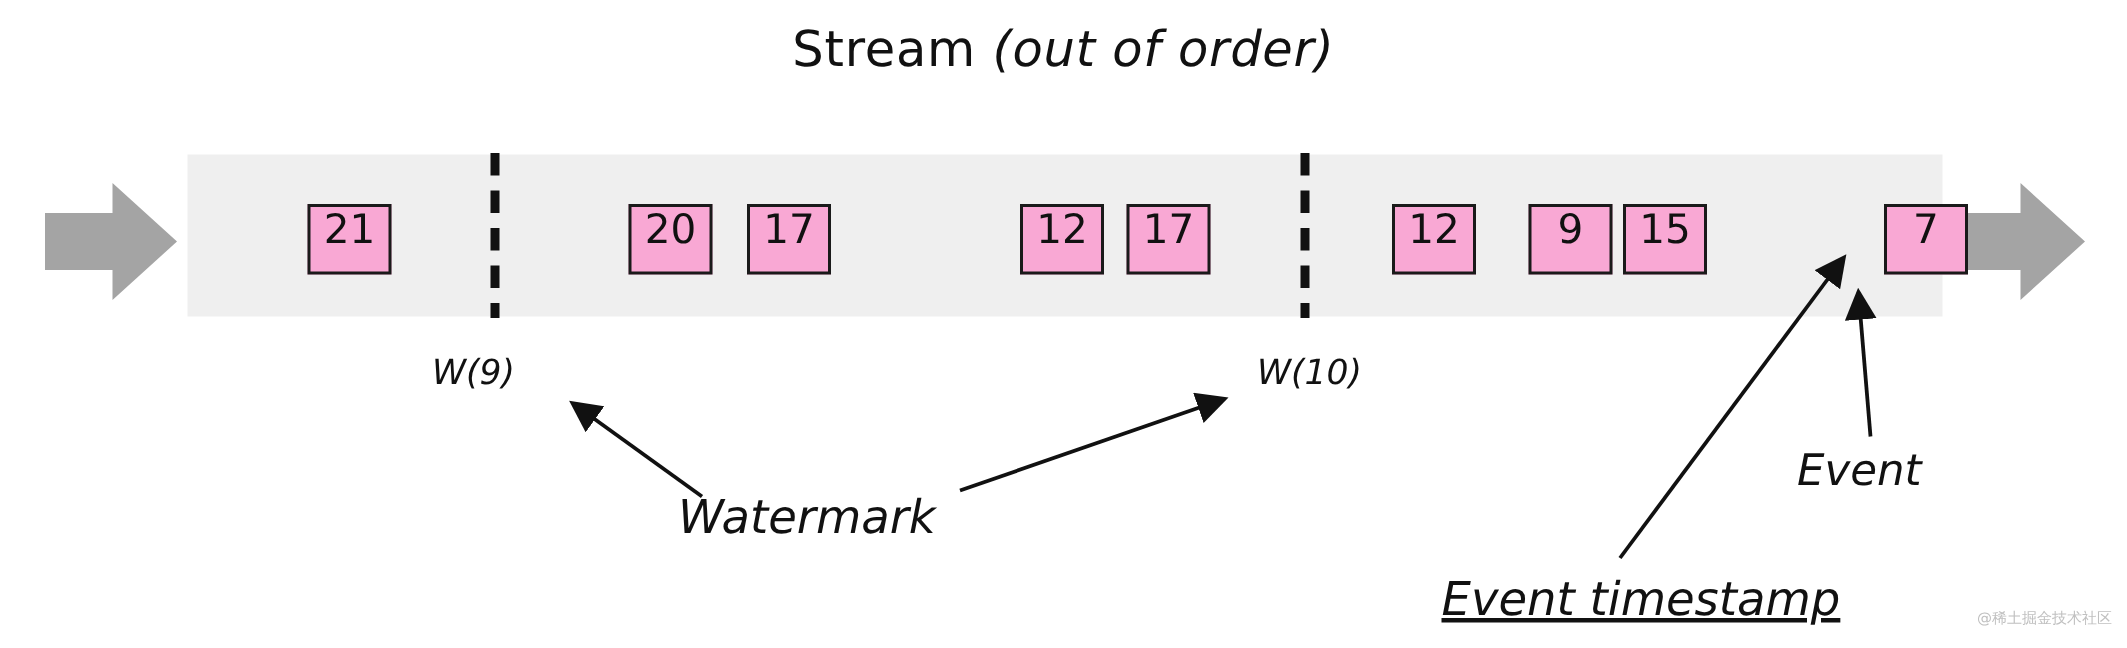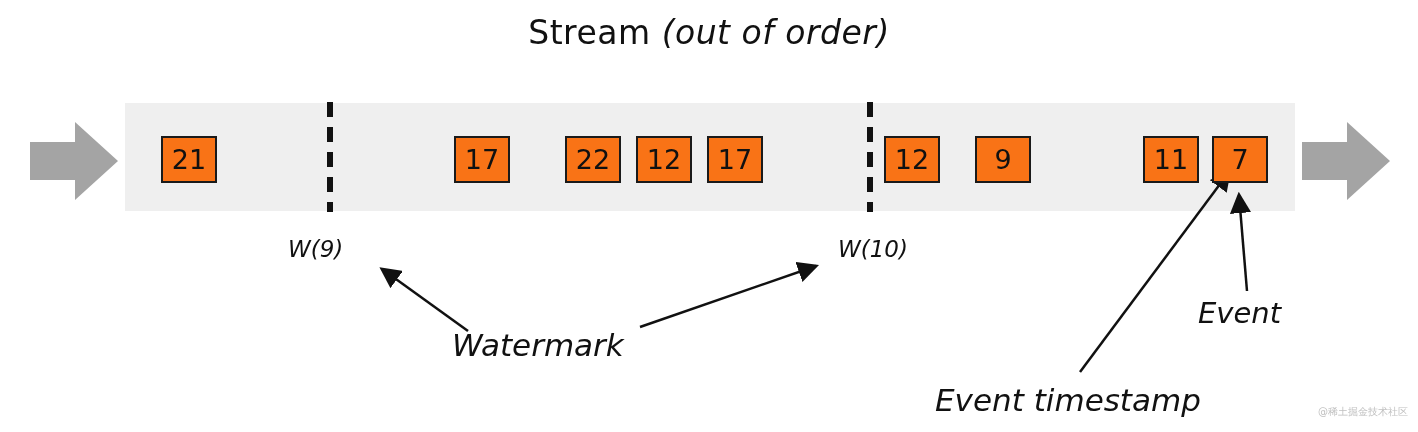--- a/index.html
+++ b/index.html
@@ -26,36 +26,36 @@
     position: absolute; left: 125px; top: 103px;
     width: 1170px; height: 108px;
     background: #efefef;
   }
 
   .svg-layer { position: absolute; left: 0; top: 0; pointer-events: none; }
 
   .event-box {
     position: absolute; top: 136px;
     width: 52px; height: 43px;
-    background: #f97316;
+    background: #f9a8d4;
     border: 2.5px solid #1a1a1a;
-    display: flex; align-items: center; justify-content: center;
-    font-size: 27px; color: #111;
+    display: flex; justify-content: center;
+    font-size: 27px; color: #111; margin-left: 44px;
   }
 
   .wm-label {
     position: absolute; top: 236px;
     font-style: italic; font-size: 23px; color: #111;
     white-space: nowrap;
   }
 
   .annot { position: absolute; font-style: italic; color: #111; white-space: nowrap; }
   .annot.watermark { left: 452px; top: 327px; font-size: 31px; }
   .annot.event     { left: 1198px; top: 296px; font-size: 29px; }
-  .annot.event-ts  { left: 935px; top: 382px; font-size: 31px; }
+  .annot.event-ts  { left: 961px; top: 382px; font-size: 31px; text-decoration: underline; }
 
   .site-mark {
     position: absolute; right: 10px; top: 405px;
     font-size: 10px; color: #c0c0c0;
   }
 </style>
 </head>
 <body>
 
 <div class="canvas">
@@ -82,40 +82,40 @@
 
     <line x1="468" y1="331" x2="382" y2="269" stroke="#111111" stroke-width="2.5" marker-end="url(#ah)"></line>
     <line x1="640" y1="327" x2="816" y2="266" stroke="#111111" stroke-width="2.5" marker-end="url(#ah)"></line>
     <line x1="1247" y1="291" x2="1239" y2="195" stroke="#111111" stroke-width="2.5" marker-end="url(#ah)"></line>
     <line x1="1080" y1="372" x2="1229" y2="172" stroke="#111111" stroke-width="2.5" marker-end="url(#ah)"></line>
   </svg>
 
   <div class="event-box" style="left:161px">
       <span>21</span>
     </div>
+  <div class="event-box" style="left:375px">
+      <span>20</span>
+    </div>
   <div class="event-box" style="left:454px">
       <span>17</span>
-    </div>
-  <div class="event-box" style="left:565px">
-      <span>22</span>
     </div>
   <div class="event-box" style="left:636px">
       <span>12</span>
     </div>
   <div class="event-box" style="left:707px">
       <span>17</span>
     </div>
   <div class="event-box" style="left:884px">
       <span>12</span>
     </div>
   <div class="event-box" style="left:975px">
       <span>9</span>
     </div>
-  <div class="event-box" style="left:1143px">
-      <span>11</span>
+  <div class="event-box" style="left:1038px">
+      <span>15</span>
     </div>
   <div class="event-box" style="left:1212px">
       <span>7</span>
     </div>
 
   <div class="wm-label" style="left:288px">W(9)</div>
   <div class="wm-label" style="left:838px">W(10)</div>
 
   <div class="annot watermark">Watermark</div>
   <div class="annot event">Event</div>

